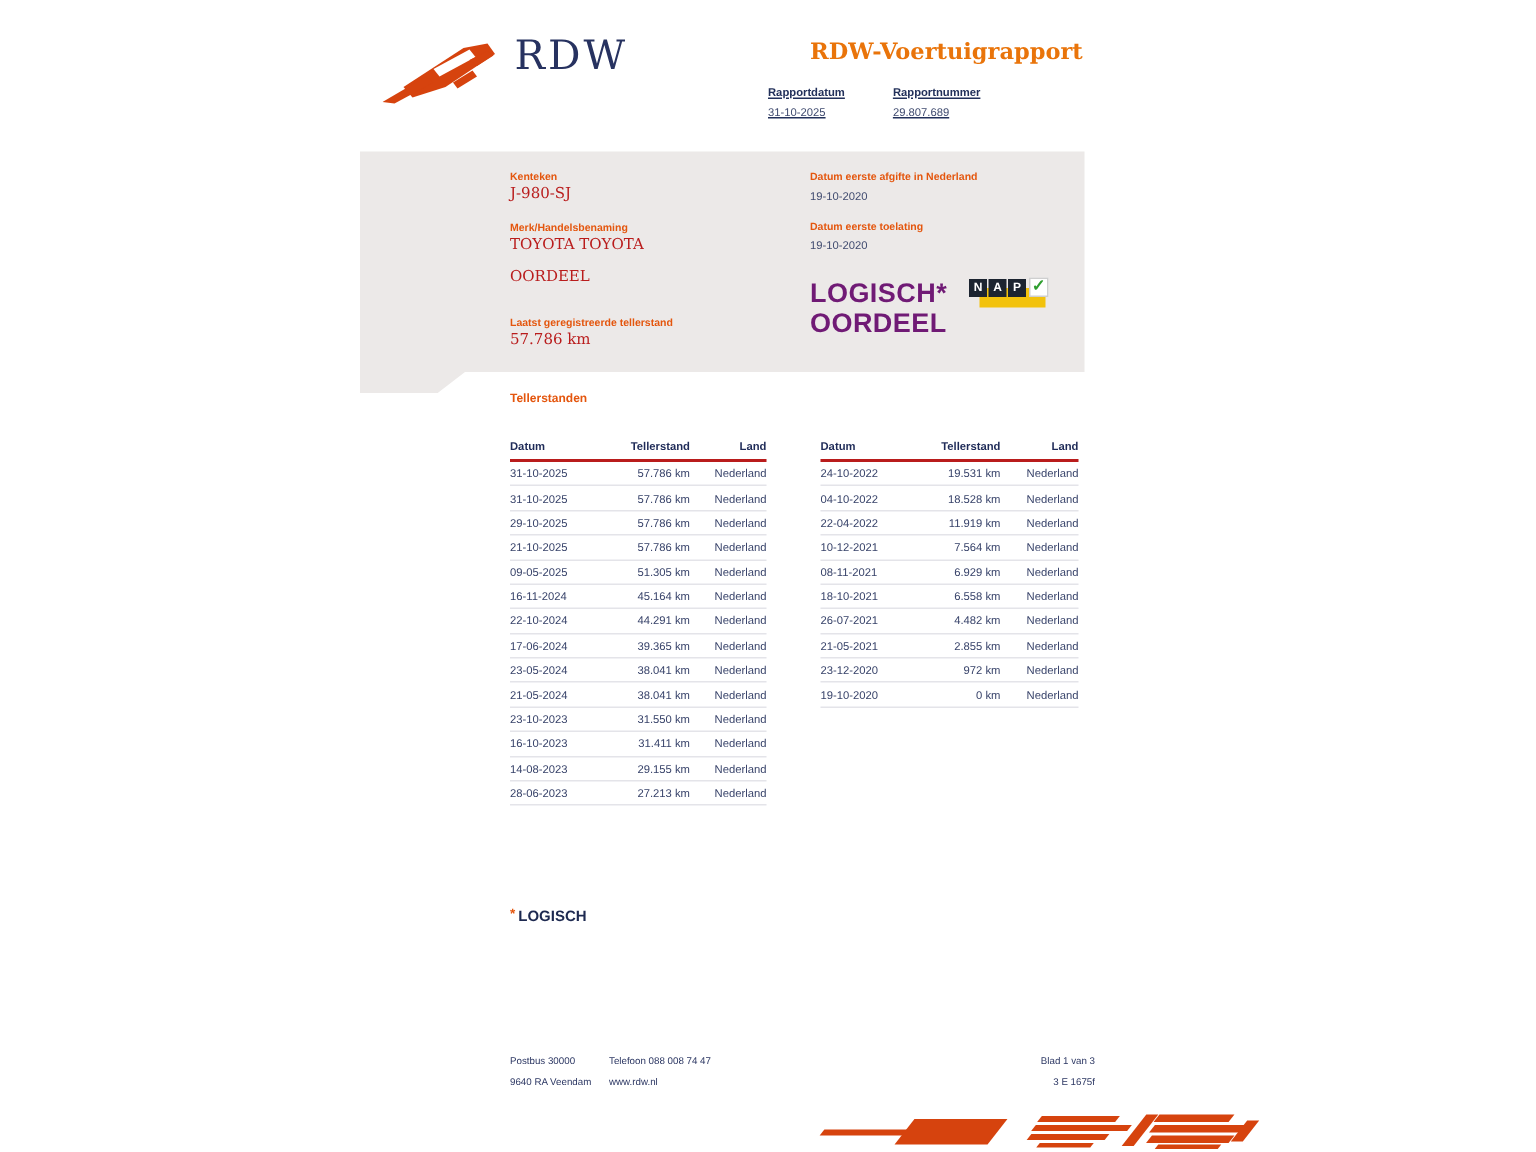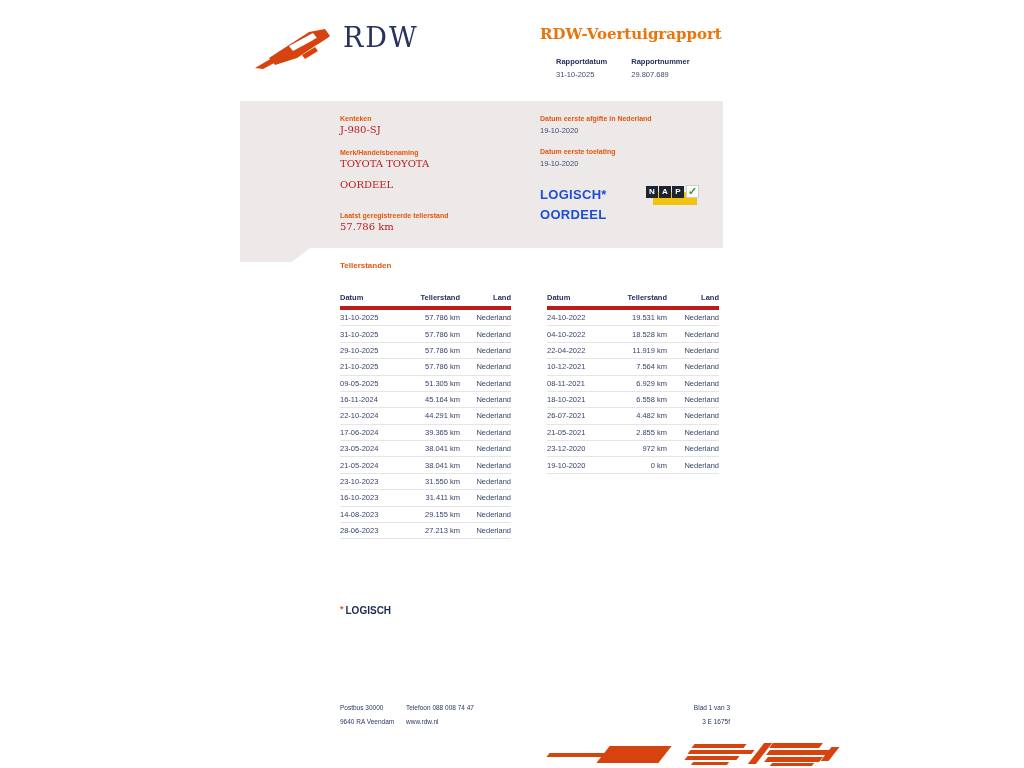--- a/index.html
+++ b/index.html
@@ -9,50 +9,50 @@
 
   
   .logo-area { position:absolute; left:255px; top:24px; display:flex; align-items:flex-start; }
   .bird { width:80px; height:46px; }
   .wordmark { font-family:"DejaVu Serif", serif; font-weight:400; font-size:27px;
               color:#273260; letter-spacing:2px; margin-left:8px; margin-top:-2px; }
 
   .doc-title { position:absolute; left:540px; top:25px; font-family:"DejaVu Serif", serif;
                font-weight:700; font-size:15px; color:#E9740A; }
 
-  .meta { position:absolute; left:556px; top:57px; display:flex; gap:24px; }
+  .meta { position:absolute; left:512px; top:57px; display:flex; gap:32px;text-decoration:underline; }
   .meta .lbl { font-size:7.5px; font-weight:bold; color:#22305a; }
   .meta .val { font-size:7.5px; color:#414c70; margin-top:4px; }
 
   
   .panel { position:absolute; left:240px; top:101px; width:483px; height:147px; background:#ECE9E8; }
   .panel::after { content:""; position:absolute; left:0; top:147px; width:70px; height:14px;
                   background:#ECE9E8; clip-path:polygon(0 0,100% 0,74% 100%,0 100%); }
   .p-label { font-size:7px; font-weight:bold; color:#E4560E; }
   .p-value { font-family:"DejaVu Serif", serif; font-size:10px; color:#b91c1c; }
   .p-small { font-size:7.5px; color:#414c70; }
   .pos { position:absolute; }
-  .oordeel { font-size:13px; font-weight:bold; color:#1d4ed8; line-height:20px; letter-spacing:.3px; }
+  .oordeel { font-size:18px; font-weight:bold; color:#701a75; line-height:20px; letter-spacing:.3px; }
 
   
   .nap { position:absolute; left:406px; top:83px; width:54px; height:24px; }
   .nap-yellow { position:absolute; left:7px; top:8px; width:44px; height:13px; background:#F2C20C; }
   .nap-sq { position:absolute; top:2px; width:12px; height:12px; background:#1c2430; color:#fff;
             font-size:8px; font-weight:bold; text-align:center; line-height:12px; }
   .nap-check { position:absolute; left:40px; top:1px; width:13px; height:13px; background:#fff;
                border:1px solid #cfcfcf; color:#2e9e2e; font-size:11px; font-weight:bold;
                text-align:center; line-height:11px; }
 
   
   .section-title { position:absolute; left:340px; top:261px; font-size:8px; font-weight:bold; color:#E4560E; }
   .odotable { position:absolute; top:290px; font-size:7.5px; }
   .odotable.left  { left:340px; width:171px; }
   .odotable.right { left:547px; width:172px; }
   .thead { display:flex; align-items:flex-start; font-weight:bold; color:#1f2b58;
-           padding:3px 0 4px 0; border-bottom:4px solid #b91c1c; }
+           padding:3px 0 4px 0; border-bottom:2px solid #b91c1c; }
   .trow { display:flex; align-items:center; color:#38436a;
           border-bottom:1px solid #e4e4e9; padding:3.2px 0; }
   .c0 { width:62px; text-align:left; }
   .c1 { width:58px; text-align:right; }
   .c2 { flex:1; text-align:right; }
 
   
   .footnote { position:absolute; left:340px; top:604px; width:394px; }
   .fn-head { font-size:10px; font-weight:bold; color:#1d2950; }
   .fn-head .ast { color:#E4560E; font-size:9px; vertical-align:2px; margin-right:2px; }

